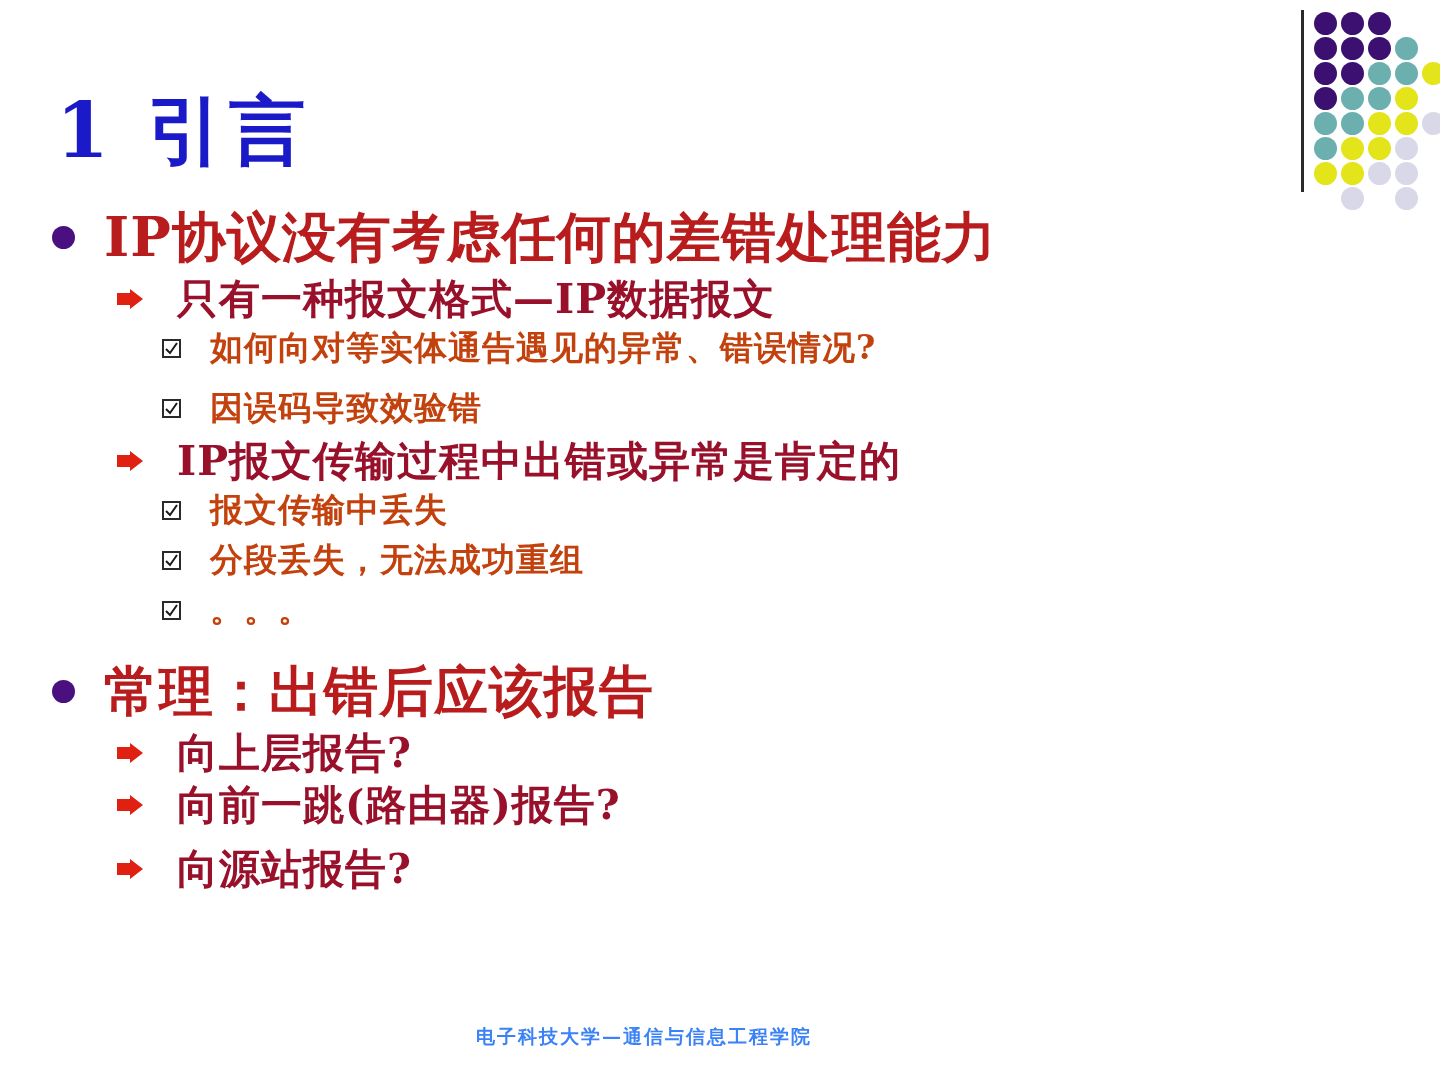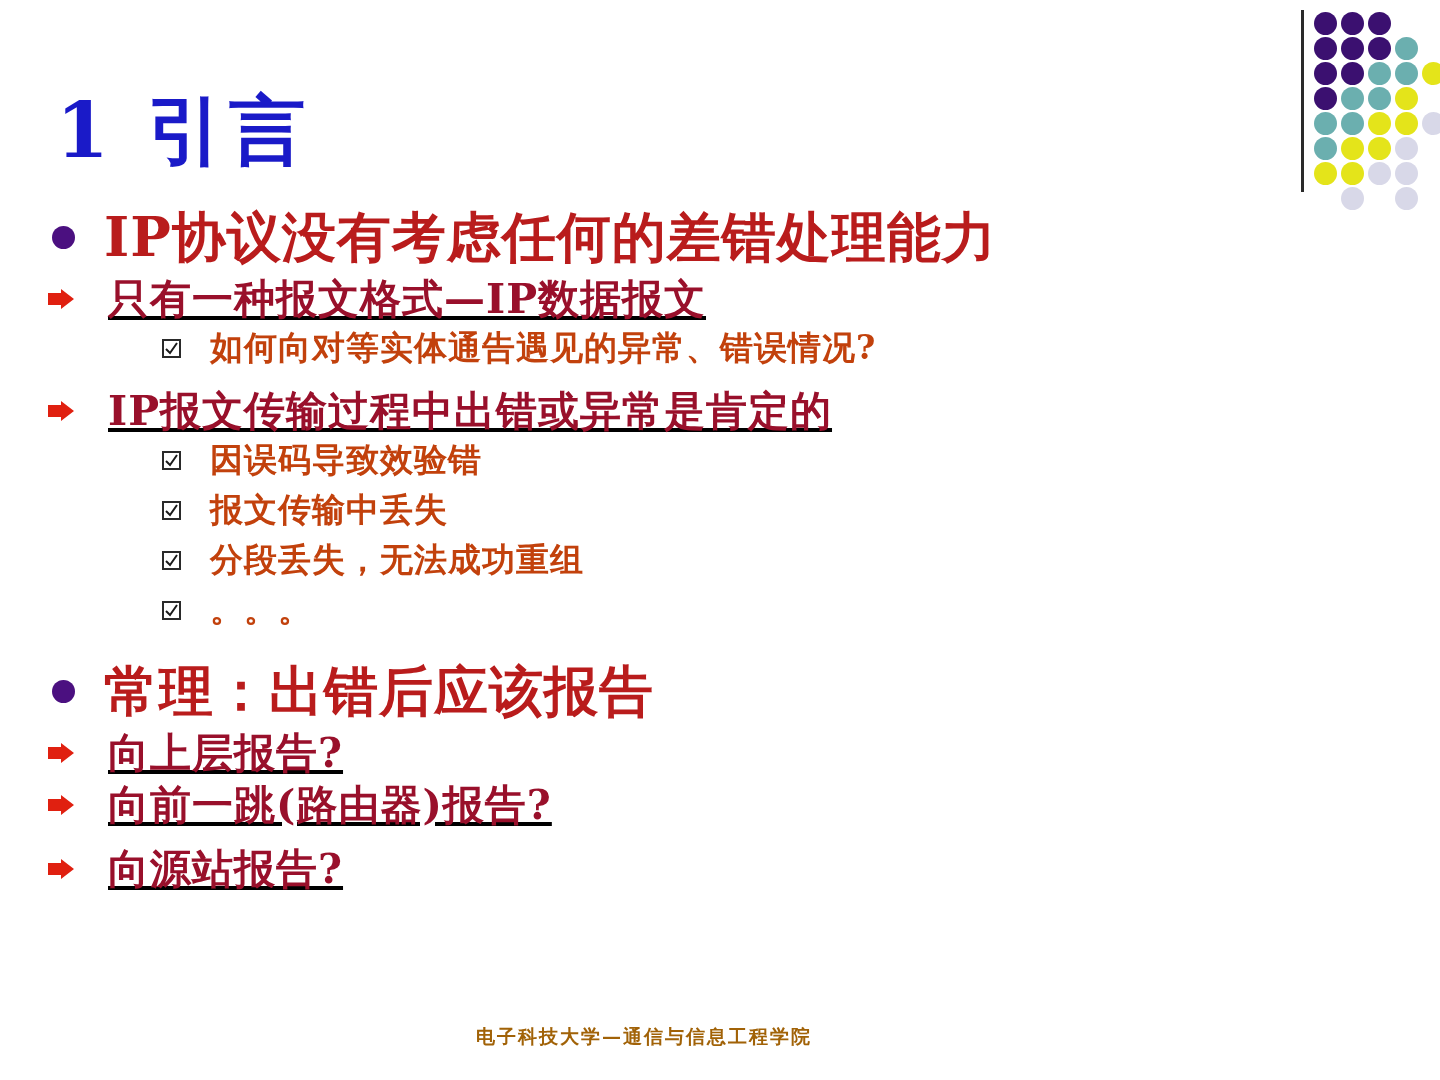--- a/index.html
+++ b/index.html
@@ -89,23 +89,22 @@
   .lvl1 .txt {
     font-size: 54px;
     font-weight: bold;
     color: #b91c1c;
     line-height: 62px;
     letter-spacing: 1px;
   }
 
   
   .lvl2 {
-    padding-left: 48px;
+    padding-left: 117px;
     margin-bottom: 2px;
-    text-decoration: underline;
   }
   .lvl2 .marker {
     width: 60px;
     flex: 0 0 60px;
     display: flex;
     align-items: center;
     height: 50px;
   }
   .bullet-arrow {
     width: 26px;
@@ -150,21 +149,21 @@
 
   
   .footer {
     position: absolute;
     left: 0;
     top: 1024px;
     width: 1288px;
     text-align: center;
     font-size: 19px;
     font-weight: bold;
-    color: #a16207;
+    color: #3b82f6;
     letter-spacing: 2px;
   }
 </style>
 </head>
 <body>
 
 <div class="slide">
 
   <div class="deco">
     <div class="deco-rule"></div>
@@ -228,37 +227,37 @@
         <svg class="bullet-check" viewBox="0 0 19 19">
           <rect x="1" y="1" width="17" height="17" fill="#ffffff" stroke="#2a2a2a" stroke-width="2"></rect>
           <path d="M4 10 L8 14 L15 4" fill="none" stroke="#1a1a1a" stroke-width="2"></path>
         </svg>
       </span>
       <span class="txt">如何向对等实体通告遇见的异常、错误情况?</span>
     </div>
 
     <div class="gap-sm"></div>
 
+    <div class="row lvl3">
+      <span class="marker">
+        <svg class="bullet-check" viewBox="0 0 19 19">
+          <rect x="1" y="1" width="17" height="17" fill="#ffffff" stroke="#2a2a2a" stroke-width="2"></rect>
+          <path d="M4 10 L8 14 L15 4" fill="none" stroke="#1a1a1a" stroke-width="2"></path>
+        </svg>
+      </span>
+      <span class="txt">因误码导致效验错</span>
+    </div>
+
     <div class="row lvl2">
       <span class="marker">
         <svg class="bullet-arrow" viewBox="0 0 26 20">
           <path d="M0 4 H13 V0 L26 10 L13 20 V16 H0 Z" fill="#e02010"></path>
         </svg>
       </span>
       <span class="txt">IP报文传输过程中出错或异常是肯定的</span>
-    </div>
-
-    <div class="row lvl3">
-      <span class="marker">
-        <svg class="bullet-check" viewBox="0 0 19 19">
-          <rect x="1" y="1" width="17" height="17" fill="#ffffff" stroke="#2a2a2a" stroke-width="2"></rect>
-          <path d="M4 10 L8 14 L15 4" fill="none" stroke="#1a1a1a" stroke-width="2"></path>
-        </svg>
-      </span>
-      <span class="txt">因误码导致效验错</span>
     </div>
 
     <div class="row lvl3">
       <span class="marker">
         <svg class="bullet-check" viewBox="0 0 19 19">
           <rect x="1" y="1" width="17" height="17" fill="#ffffff" stroke="#2a2a2a" stroke-width="2"></rect>
           <path d="M4 10 L8 14 L15 4" fill="none" stroke="#1a1a1a" stroke-width="2"></path>
         </svg>
       </span>
       <span class="txt">报文传输中丢失</span>

